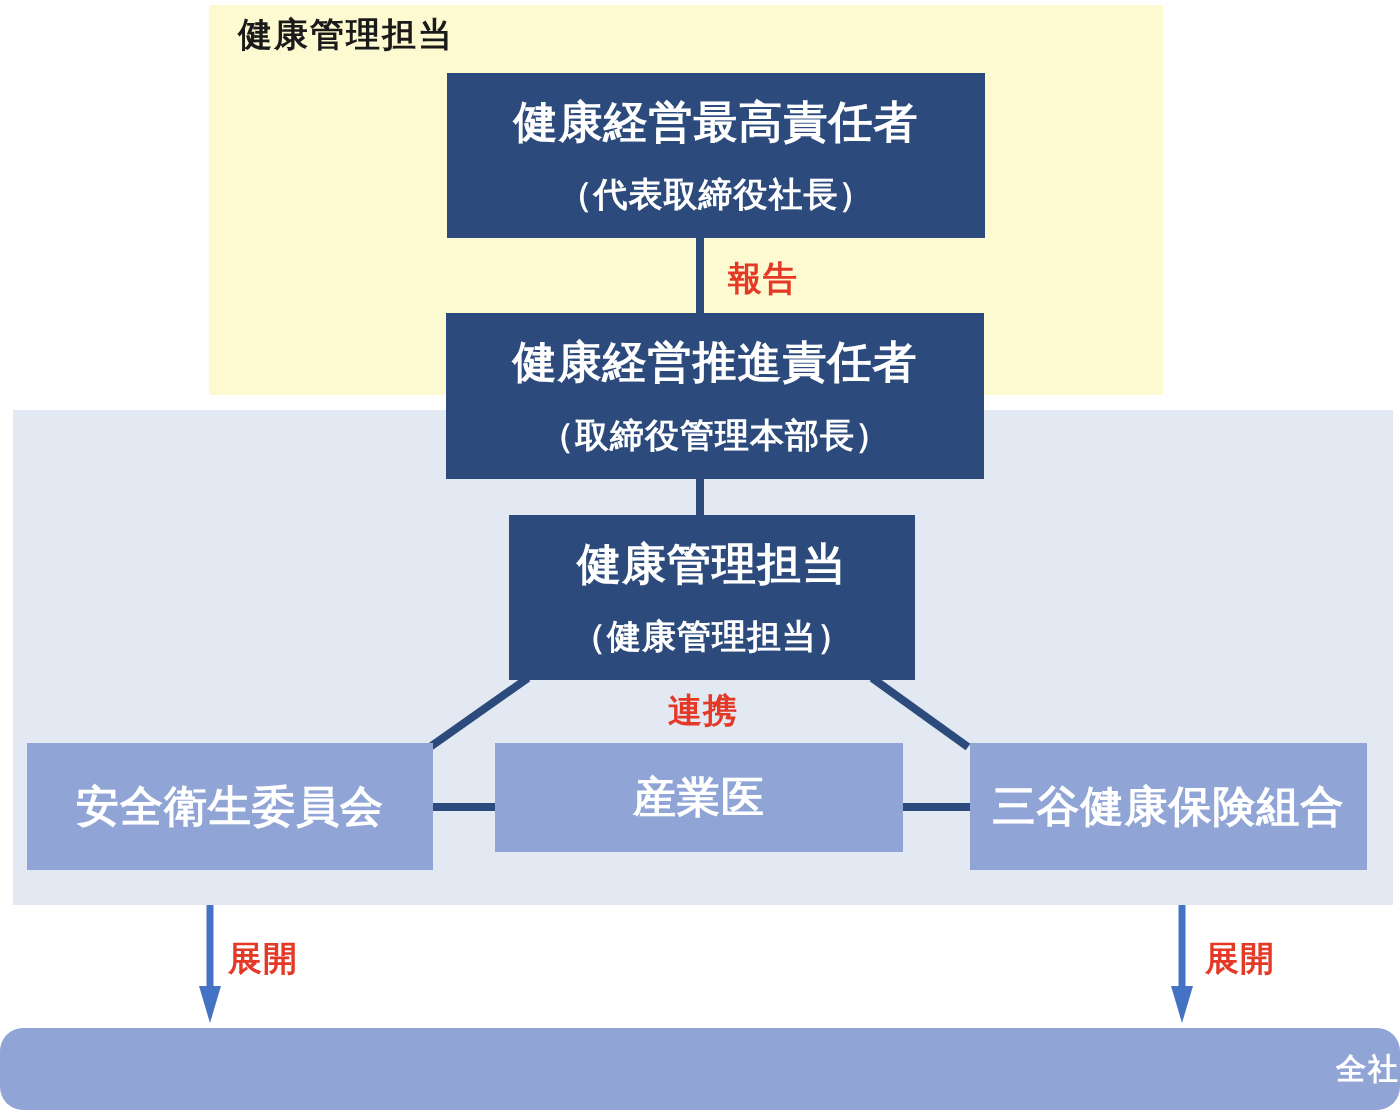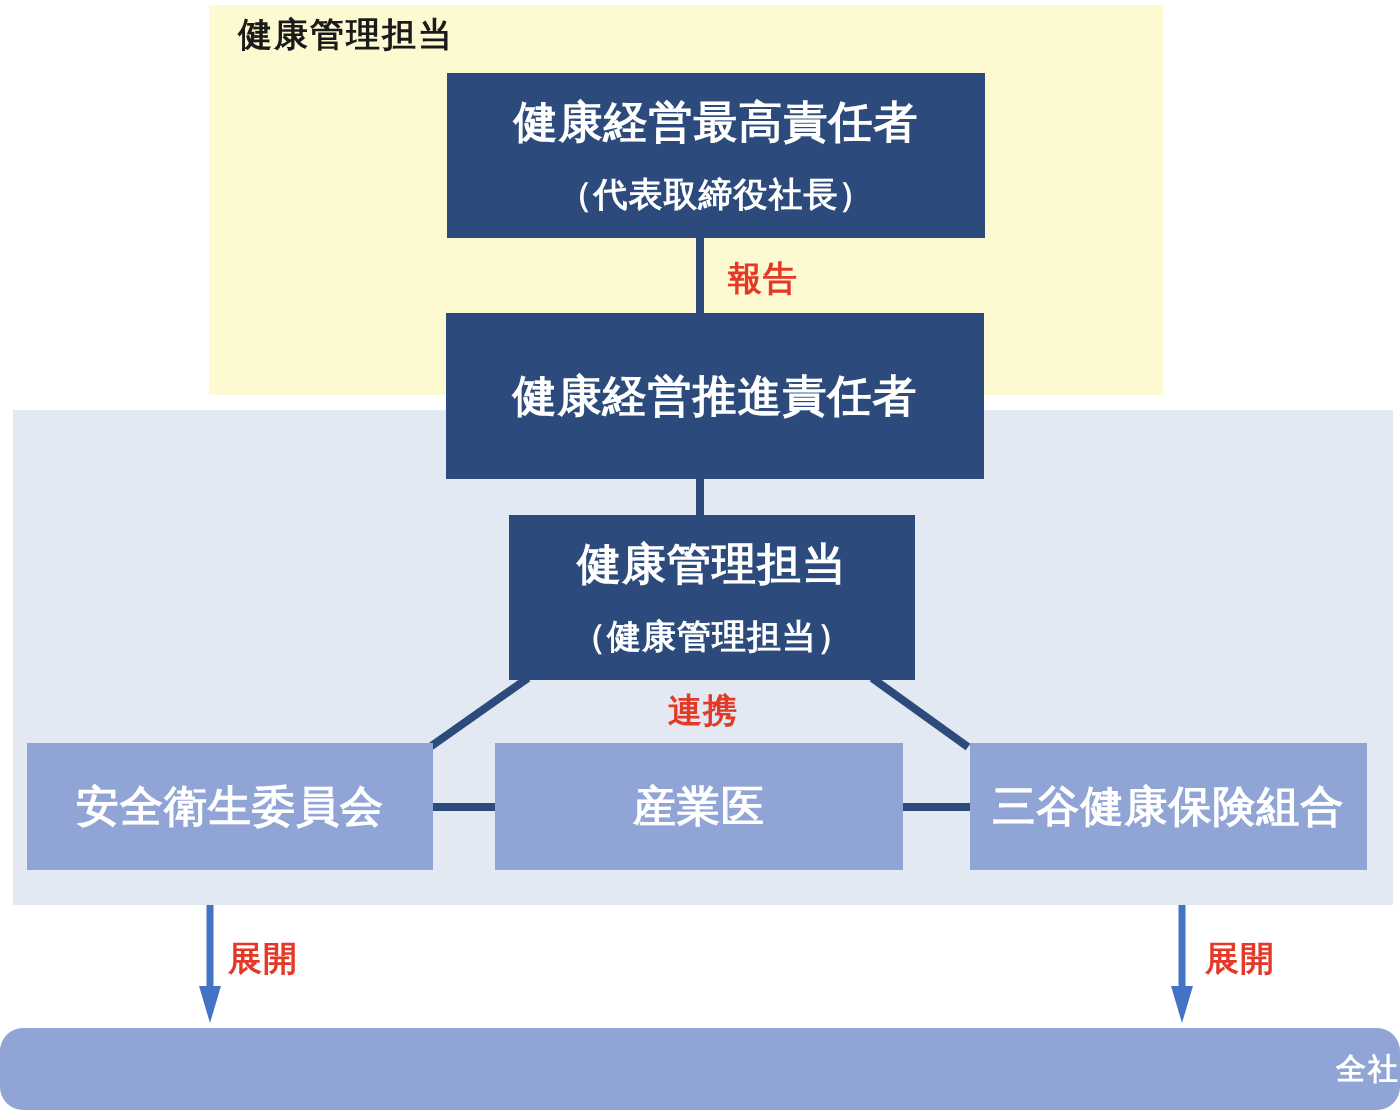--- a/index.html
+++ b/index.html
@@ -31,21 +31,21 @@
   .box-top{left:435px;top:73px;width:538px;height:165px;}
   .box-promoter{left:434px;top:313px;width:538px;height:166px;}
   .box-manager{left:497px;top:515px;width:406px;height:165px;}
 
   
   .partner-box{
     background:#90A5D6;color:#FFFFFF;font-size:43px;font-weight:bold;letter-spacing:1px;
     display:flex;align-items:center;justify-content:center;text-align:center;
   }
   .partner-safety{left:27px;top:743px;width:406px;height:127px;}
-  .partner-doctor{left:495px;top:743px;width:408px;height:127px;}
+  .partner-doctor{left:495px;top:743px;width:408px;height:109px;}
   .partner-insurance{left:970px;top:743px;width:397px;height:127px;}
 
   
   .company-band{
     left:0;top:1028px;width:1400px;height:82px;
     background:#90A5D6;color:#FFFFFF;font-size:30px;font-weight:bold;letter-spacing:2px;
     display:flex;align-items:center;justify-content:flex-end;border-radius:23px;
   }
 
   
@@ -78,20 +78,21 @@
     <polygon points="1171,986 1193,986 1182,1023" fill="#4472C4"></polygon>
   </svg>
 
   <div class="abs navy-box box-top">
     <div class="navy-title">健康経営最高責任者</div>
     <div class="navy-sub">（代表取締役社長）</div>
   </div>
 
   <div class="abs navy-box box-promoter">
     <div class="navy-title">健康経営推進責任者</div>
+    <div class="navy-sub">（取締役管理本部長）</div>
   </div>
 
   <div class="abs navy-box box-manager">
     <div class="navy-title">健康管理担当</div>
     <div class="navy-sub">（健康管理担当）</div>
   </div>
 
   <div class="abs red-label label-report">報告</div>
   <div class="abs red-label label-cooperation">連携</div>
   <div class="abs red-label label-deploy-left">展開</div>

